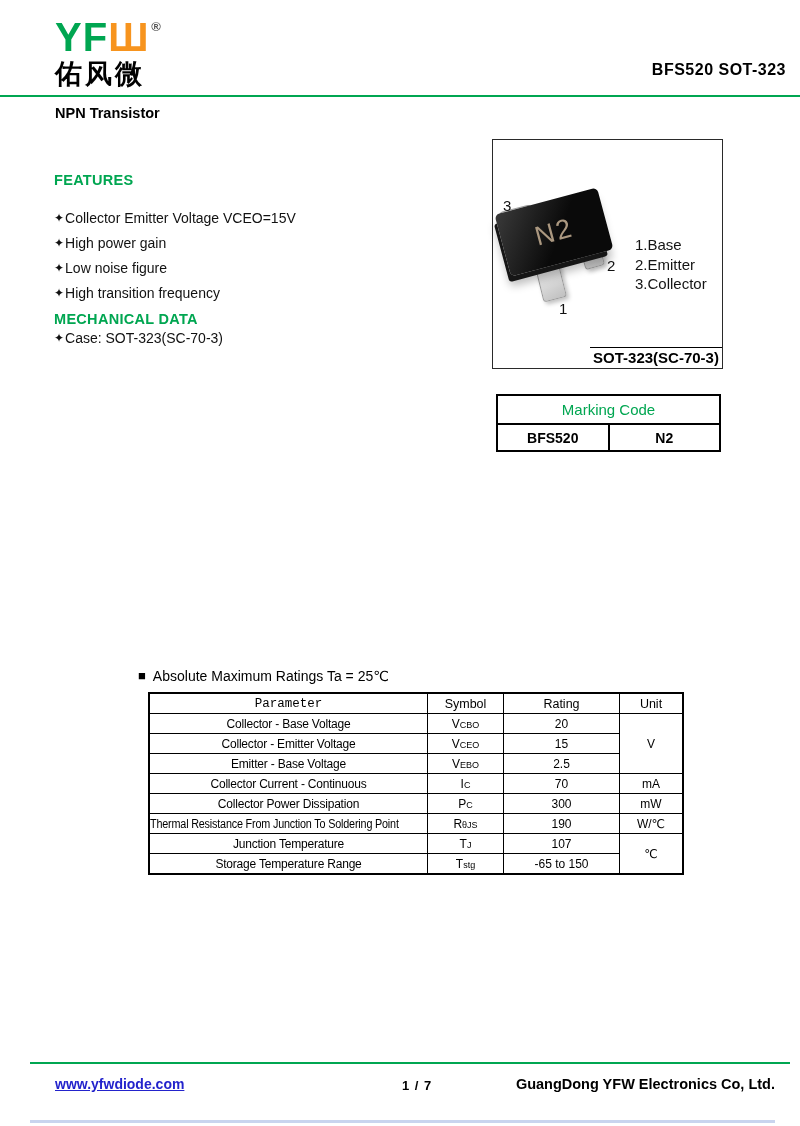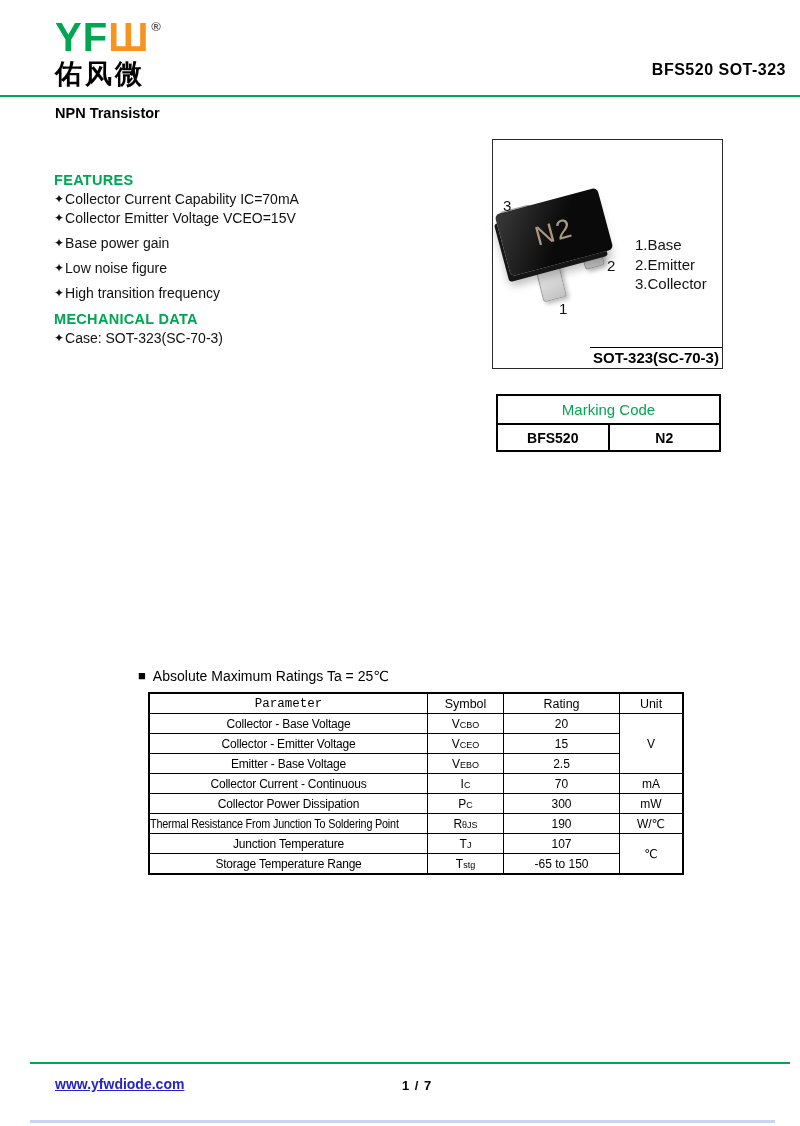--- a/index.html
+++ b/index.html
@@ -78,23 +78,22 @@
 
   <div class="logo">
     <div class="logo-en"><span class="lg-green">YF</span><span class="lg-orange">Ш</span><span class="lg-reg">®</span></div>
     <div class="logo-cn">佑风微</div>
   </div>
   <div class="doc-title">BFS520 SOT-323</div>
   <div class="header-rule"></div>
   <div class="subtitle">NPN Transistor</div>
 
   <div class="fline sec-heading" style="top:172px;">FEATURES</div>
-  <div class="fline" style="top:191px;"><span class="bullet">✦</span><span>Collector Current Capability IC=70mA</span></div>
   <div class="fline" style="top:210px;"><span class="bullet">✦</span><span>Collector Emitter Voltage VCEO=15V</span></div>
-  <div class="fline" style="top:235px;"><span class="bullet">✦</span><span>Base power gain</span></div>
+  <div class="fline" style="top:235px;"><span class="bullet">✦</span><span>High power gain</span></div>
   <div class="fline" style="top:260px;"><span class="bullet">✦</span><span>Low noise figure</span></div>
   <div class="fline" style="top:285px;"><span class="bullet">✦</span><span>High transition frequency</span></div>
   <div class="fline sec-heading" style="top:311px;">MECHANICAL DATA</div>
   <div class="fline" style="top:330px;"><span class="bullet">✦</span><span>Case: SOT-323(SC-70-3)</span></div>
 
   <div class="pkg-box">
     <div class="pin pin3"></div>
     <div class="pin pin2"></div>
     <div class="pin pin1"></div>
     <div class="t-body">
@@ -177,15 +176,16 @@
       <td class="c-param"><span class="ptext">Storage Temperature Range</span></td>
       <td class="c-sym"><span>T</span><span class="sub">stg</span></td>
       <td class="c-rate">-65 to 150</td>
     </tr>
   </tbody>
     </table>
 
   <div class="foot-rule"></div>
   <a class="website">www.yfwdiode.com</a>
   <div class="page-num">1 / 7</div>
+  <div class="company">GuangDong YFW Electronics Co, Ltd.</div>
   <div class="accent-line"></div>
 
 </div>
 
 </body></html>

